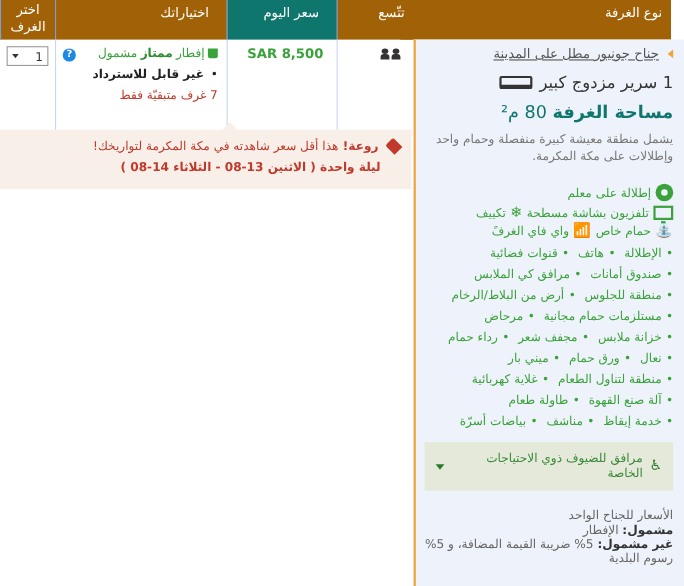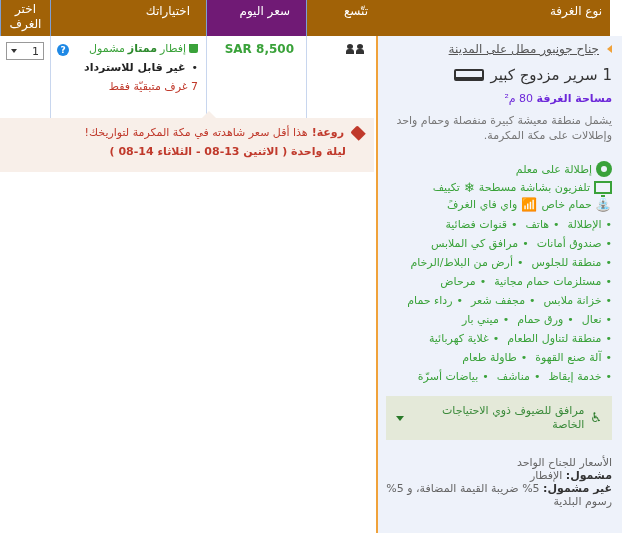--- a/index.html
+++ b/index.html
@@ -3,34 +3,34 @@
   <meta charset="utf-8">
   <style>
     * { box-sizing: border-box; margin: 0; padding: 0; }
     html, body { width: 622px; height: 533px; overflow: hidden; background: #ffffff; }
     body { font-family: "DejaVu Sans", sans-serif; font-size: 11px; color: #333; direction: rtl; position: relative; }
 
     .table { position: absolute; left: 0; top: 0; width: 622px; height: 533px; }
 
     
     .hdr { position: absolute; top: 0; height: 36px; background: #a16207; color: #fff; font-size: 12px; font-weight: normal; padding: 4px 8px; border-left: 1px solid #7e9fd4; }
-    .hdr.dark { background: #701a75; }
+    .hdr.dark { background: #0f766e; }
     .h-roomtype { right: 12px; width: 246px; border-left: none; text-align: right; }
     .h-sleeps   { right: 246px; width: 70px; text-align: right; }
     .h-price    { right: 316px; width: 100px; text-align: right; padding-right: 16px; }
     .h-choices  { right: 416px; width: 156px; text-align: right; padding-right: 16px; }
     .h-select   { right: 572px; width: 50px; text-align: center; line-height: 15px; padding: 2px 4px; }
 
     
     .roomcol { position: absolute; right: 0; top: 36px; width: 246px; height: 497px; background: #eef2fa; border-left: 2px solid #f0a23a; padding: 6px 10px 0 8px; }
     .room-link { display: flex; align-items: center; gap: 4px; font-size: 12px; color: #555; text-decoration: underline; }
     .arrow-left { width: 0; height: 0; border-top: 4px solid transparent; border-bottom: 4px solid transparent; border-right: 5px solid #f0a23a; margin-left: 4px; }
     .bed-line { margin-top: 10px; display: flex; align-items: center; gap: 6px; font-size: 15px; color: #333; }
     .bed-icon { width: 30px; height: 12px; border: 2px solid #333; border-bottom-width: 4px; border-radius: 2px; }
-    .size-line { margin-top: 8px; font-size: 11px; color: #6d28d9; text-align: right; }
+    .size-line { margin-top: 8px; font-size: 16px; color: #0f766e; text-align: right; }
     .size-line b { font-weight: bold; }
     .desc { margin-top: 8px; color: #777; font-size: 11px; line-height: 15px; }
     .feat { margin-top: 18px; color: #3aa23a; font-size: 11px; }
     .feat-row { display: flex; align-items: center; gap: 4px; margin-bottom: 4px; flex-wrap: wrap; }
     .ico-eye { width: 16px; height: 16px; border-radius: 50%; background: #3aa23a; position: relative; }
     .ico-eye::after { content: ""; position: absolute; left: 5px; top: 5px; width: 6px; height: 6px; border-radius: 50%; background: #eef2fa; }
     .ico-tv { width: 18px; height: 13px; border: 2px solid #3aa23a; position: relative; }
     .ico-tv::after { content: ""; position: absolute; left: 5px; bottom: -5px; width: 4px; height: 2px; background: #3aa23a; }
     .ico-glyph { font-size: 13px; color: #3aa23a; line-height: 1; }
     .amen { line-height: 19px; }

